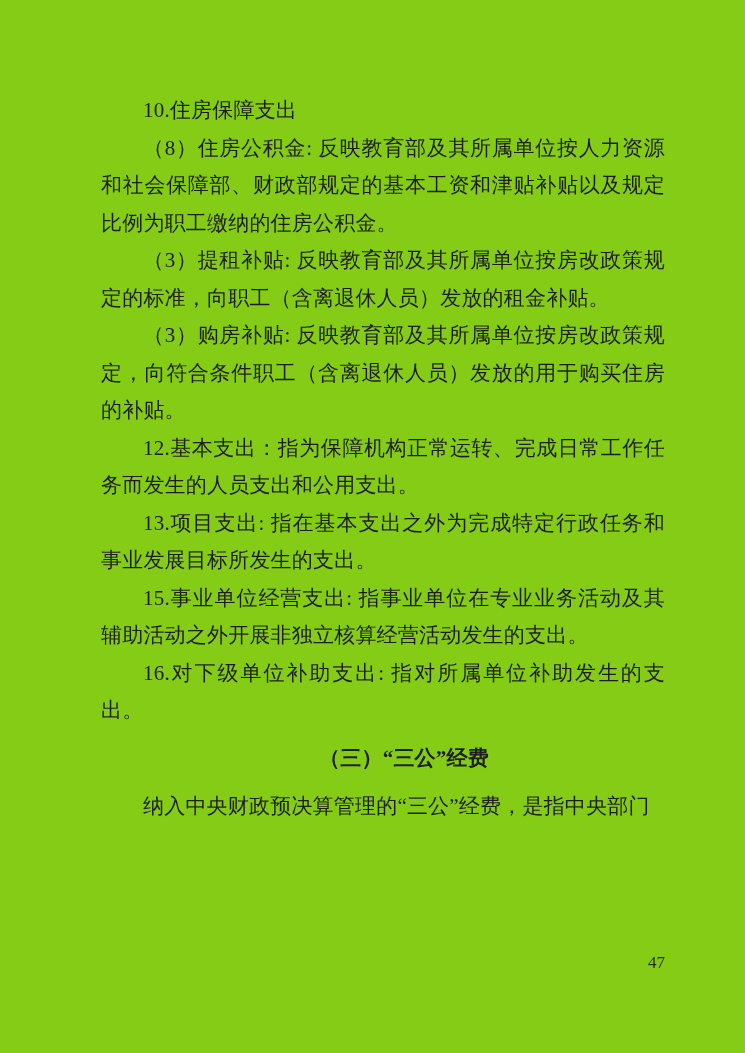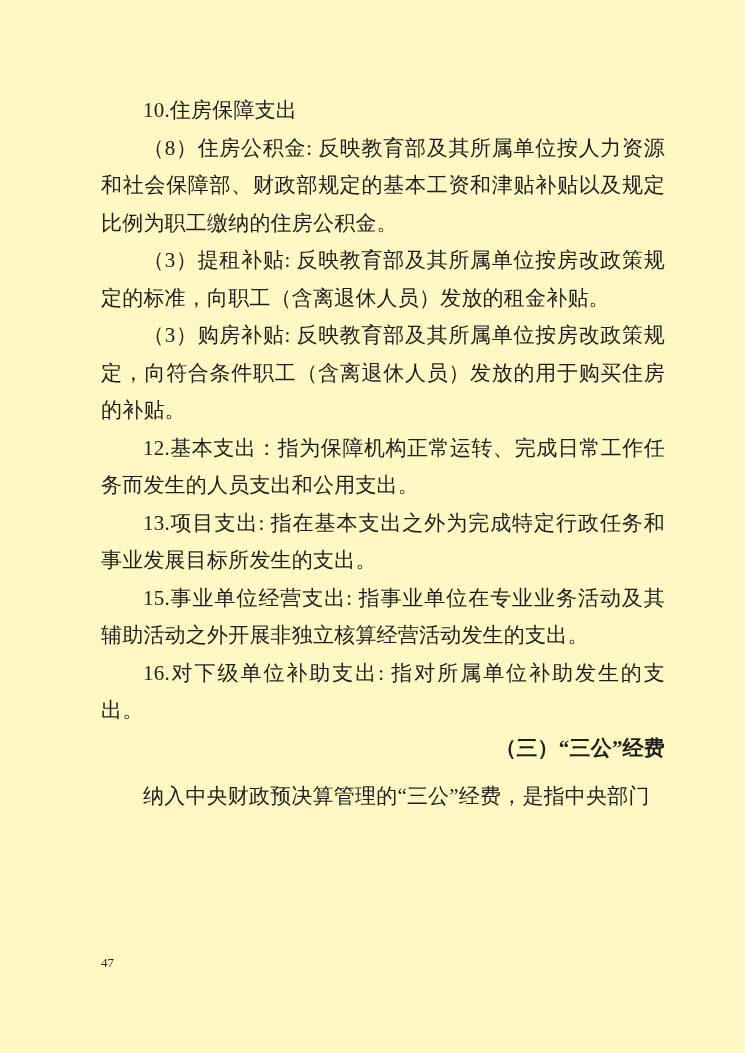--- a/index.html
+++ b/index.html
@@ -4,21 +4,21 @@
 <style>
   html, body {
     margin: 0;
     padding: 0;
     background: #ffffff;
   }
   .page {
     position: relative;
     width: 745px;
     height: 1053px;
-    background: #fef9c3;
+    background: #84cc16;
     overflow: hidden;
     font-family: "Liberation Serif", "DejaVu Serif", serif;
     color: #1e1e1e;
   }
   .content {
     position: absolute;
     left: 101px;
     top: 92px;
     width: 564px;
   }
@@ -28,30 +28,30 @@
     font-size: 21px;
     line-height: 37.5px;
     text-align: justify;
     text-justify: inter-character;
     text-indent: 2em;
     word-break: break-all;
     letter-spacing: 0.2px;
   }
   .content p.section-heading {
     font-weight: bold;
-    margin: 0 0 11px 0;
-    text-align: right;
+    margin: 10px 0 11px 0;
+    text-align: center;
   }
   .page-number {
     position: absolute;
     left: 101px;
     top: 953px;
     width: 564px;
-    text-align: left;
-    font-size: 13px;
+    text-align: right;
+    font-size: 17px;
     line-height: 20px;
     color: #2a2a2a;
   }
 </style>
 </head>
 <body>
 
 <div class="page">
   <div class="content">
     <p class="para">10.住房保障支出</p>

